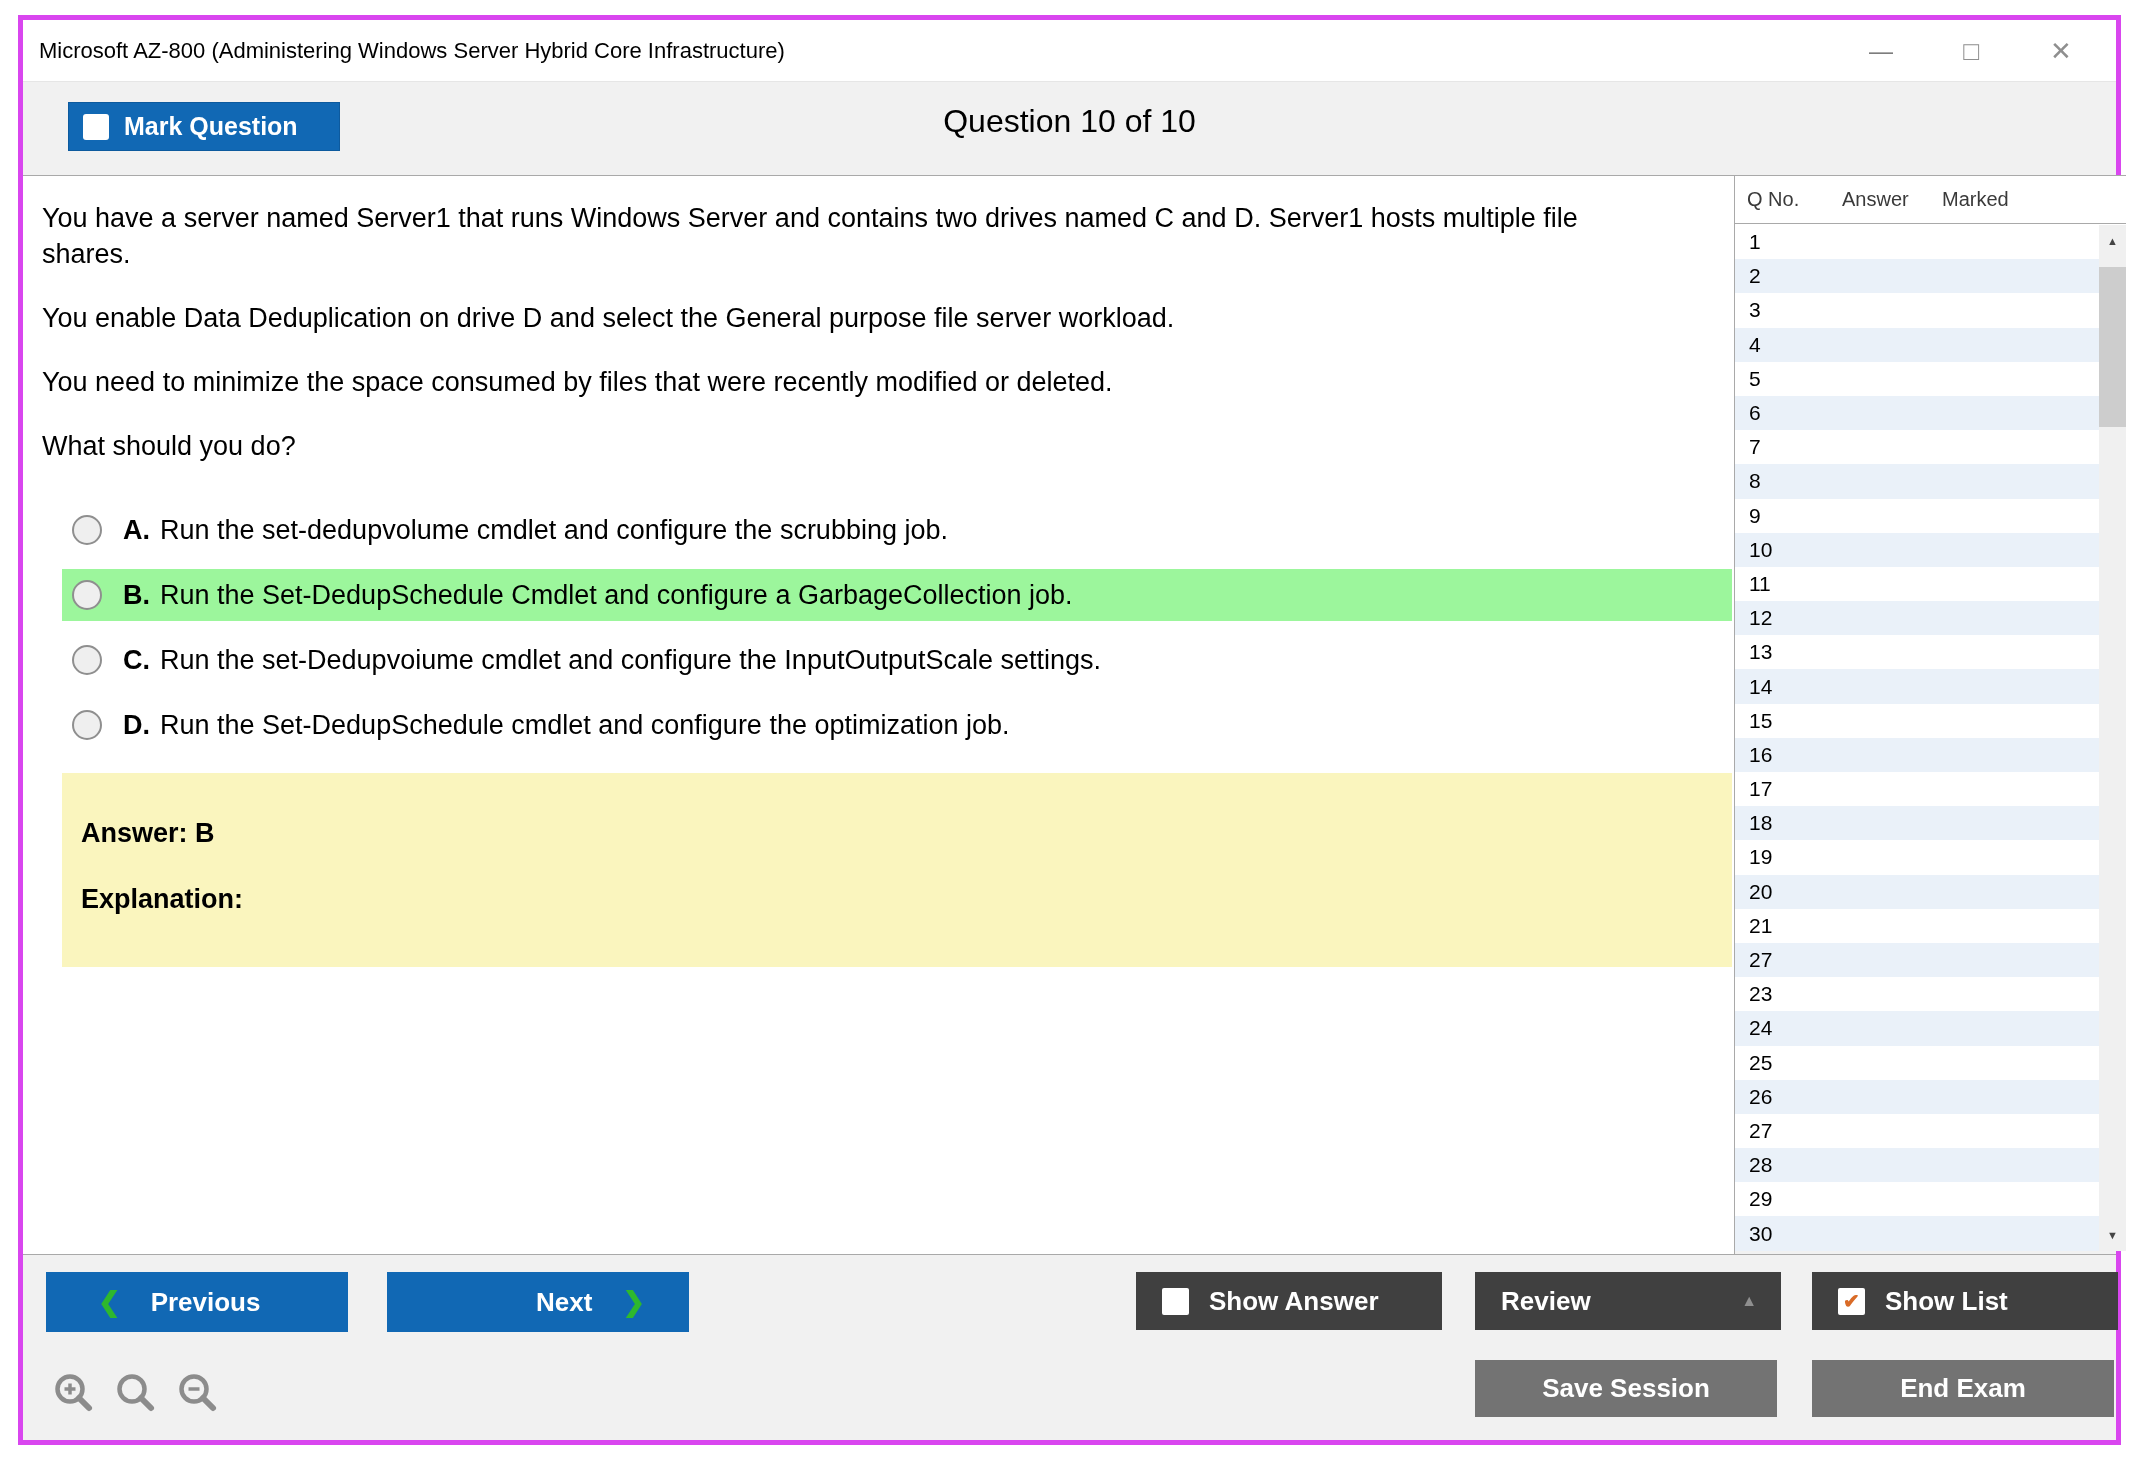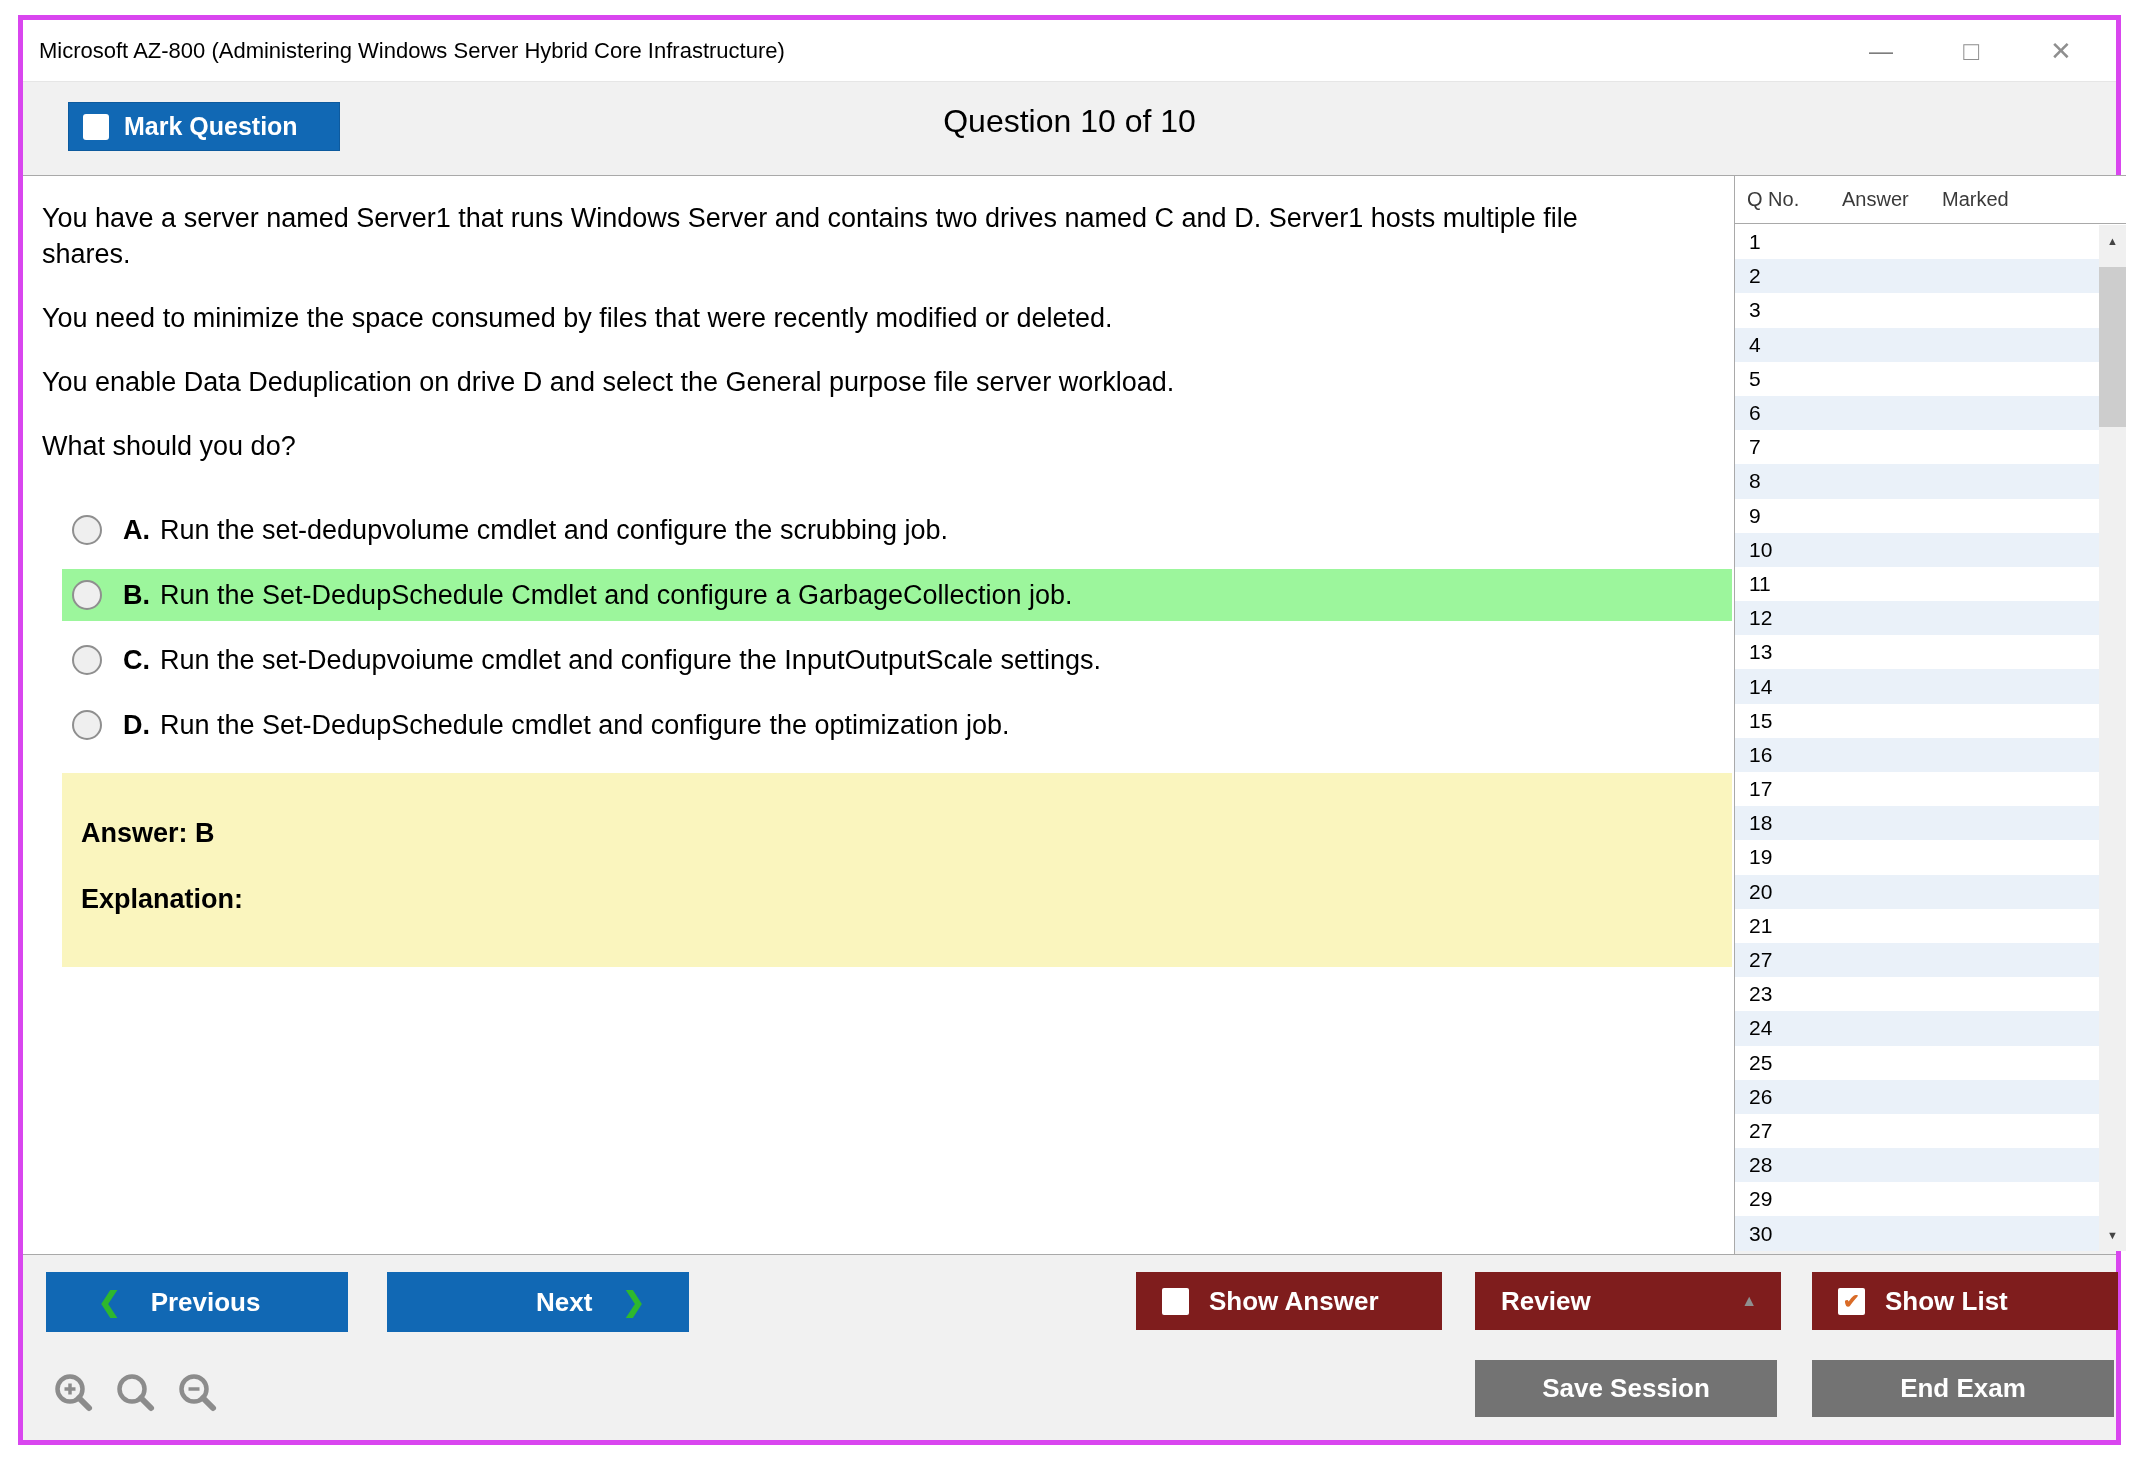--- a/index.html
+++ b/index.html
@@ -59,21 +59,21 @@
 
   
   .bottombar { position:absolute; left:0; top:1234px; width:100%; height:186px; background:#f1f1f1;
                border-top:1px solid #a9a9a9; }
   .btn { position:absolute; display:flex; align-items:center; color:#fff; font-size:26px; font-weight:bold;
          cursor:pointer; border:none; font-family:inherit; white-space:nowrap; }
   .btn.blue { background:#1168b4; height:60px; top:17px; width:302px; }
   .btn-prev { left:23px; justify-content:flex-start; padding-left:52px; gap:30px; }
   .btn-next { left:364px; justify-content:flex-end; padding-right:44px; gap:30px; }
   .chev { color:#2eb82e; font-size:27px; font-weight:bold; }
-  .btn.orange { background:#7f1d1d; height:58px; top:17px; width:306px; }
+  .btn.orange { background:#404040; height:58px; top:17px; width:306px; }
   .btn-show-answer { left:1113px; padding-left:26px; gap:20px; }
   .btn-review { left:1452px; width:302px; justify-content:space-between; padding:0 24px 0 26px; }
   .btn-show-list { left:1789px; width:302px; padding-left:26px; gap:20px; }
   .caret { color:#8f8f8f; font-size:16px; }
   .cb2 { width:27px; height:27px; background:#fff; border-radius:2px; flex:none; display:flex;
          align-items:center; justify-content:center; font-size:20px; font-weight:bold; color:#d96b27; }
   .btn.navy { background:#737373; height:57px; top:105px; width:302px; justify-content:center; }
   .btn-save { left:1452px; } .btn-end { left:1789px; }
   .zoomicons { position:absolute; left:28px; top:116px; display:flex; gap:16px; }
   .zoomicons svg { cursor:pointer; }
@@ -95,22 +95,22 @@
   <div class="header">
     <button class="mark-btn">
       <span class="cb"></span>
       <span>Mark Question</span>
     </button>
     <div class="qcounter">Question 10 of 10</div>
   </div>
 
   <div class="content">
     <p class="qtext">You have a server named Server1 that runs Windows Server and contains two drives named C and D. Server1 hosts multiple file shares.</p>
+    <p class="qtext">You enable Data Deduplication on drive D and select the General purpose file server workload.</p>
     <p class="qtext">You need to minimize the space consumed by files that were recently modified or deleted.</p>
-    <p class="qtext">You enable Data Deduplication on drive D and select the General purpose file server workload.</p>
     <p class="qtext">What should you do?</p>
 
     <div class="options" id="options">
   <div class="opt-row">
     <span class="radio"></span>
     <span class="opt-letter">A.</span>
     <span class="opt-text">Run the set-dedupvolume cmdlet and configure the scrubbing job.</span>
   </div>
 
   <div class="opt-row hl">

